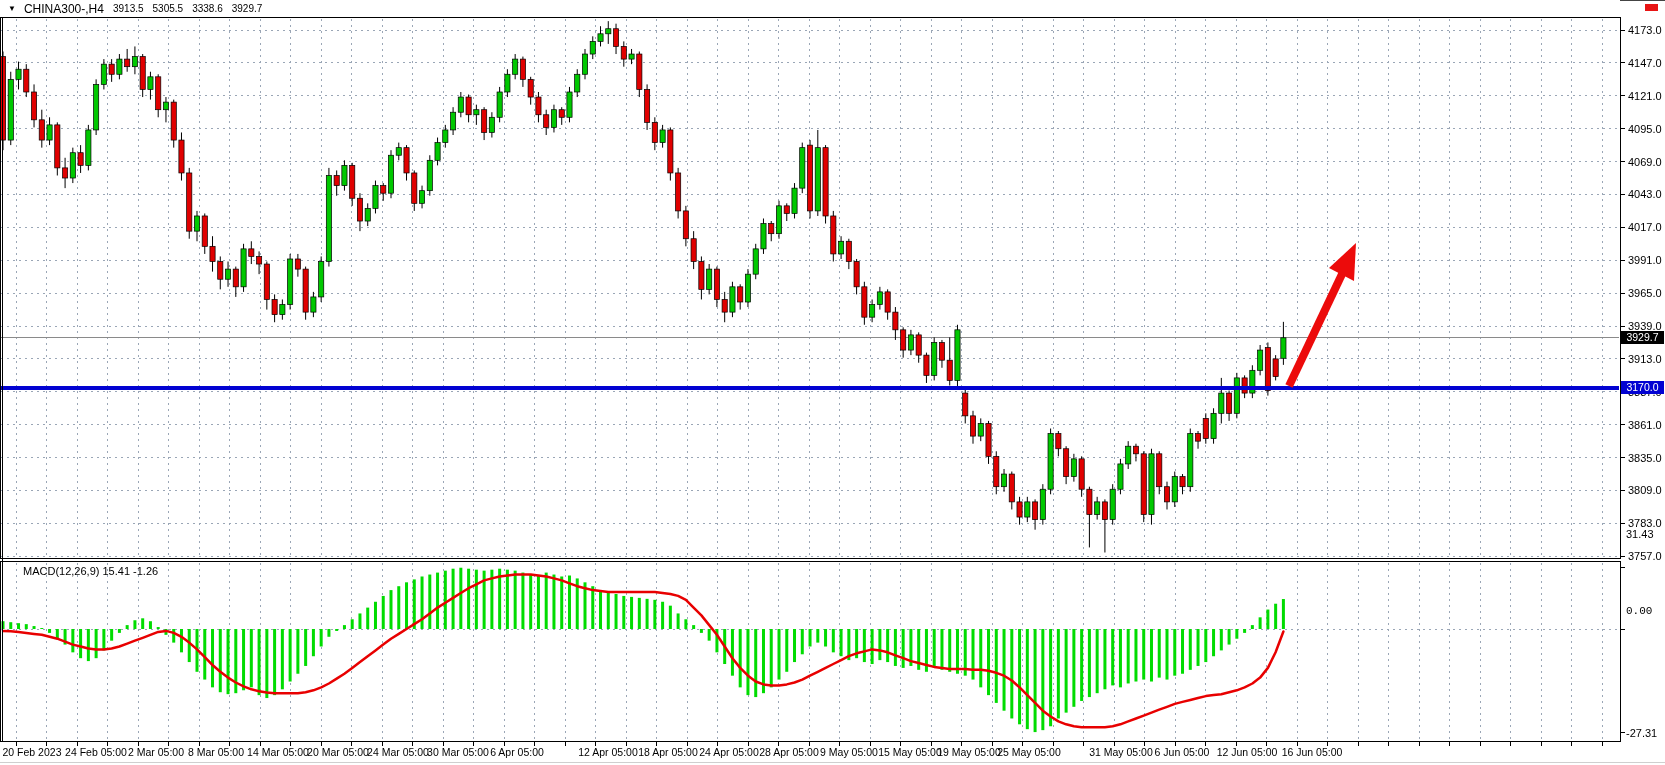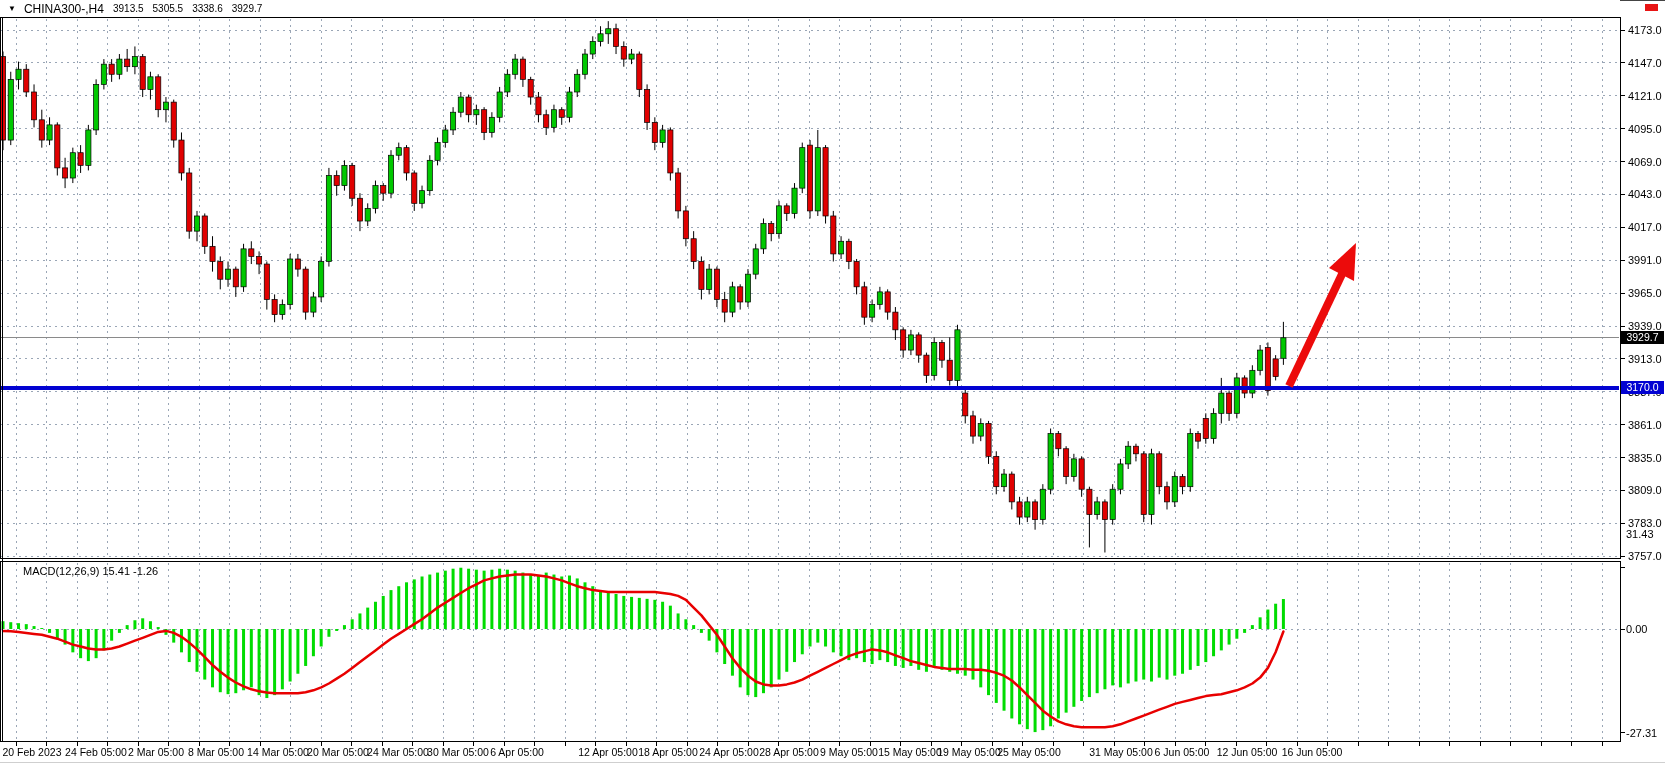--- a/index.html
+++ b/index.html
@@ -776,18 +776,18 @@
     <span class="ohlcv">5305.5</span>
     <span class="ohlcv">3338.6</span>
     <span class="ohlcv">3929.7</span>
   </div>
 
   <div class="red-marker"></div>
 
   <div class="macd-label"><span>MACD(12,26,9)</span><span> 15.41 -1.26</span></div>
 
   <div class="scale-label" style="top:528px;text-align:right;">31.43</div>
-  <div class="scale-label" style="top:623px;">0.00</div>
+  <div class="scale-label" style="top:605px;font-family:Liberation Mono, monospace;">0.00</div>
   <div class="scale-label" style="top:727px;">-27.31</div>
 
   <div class="badge black">3929.7</div>
   <div class="badge blue">3170.0</div>
 </div>
 
 </body></html>

